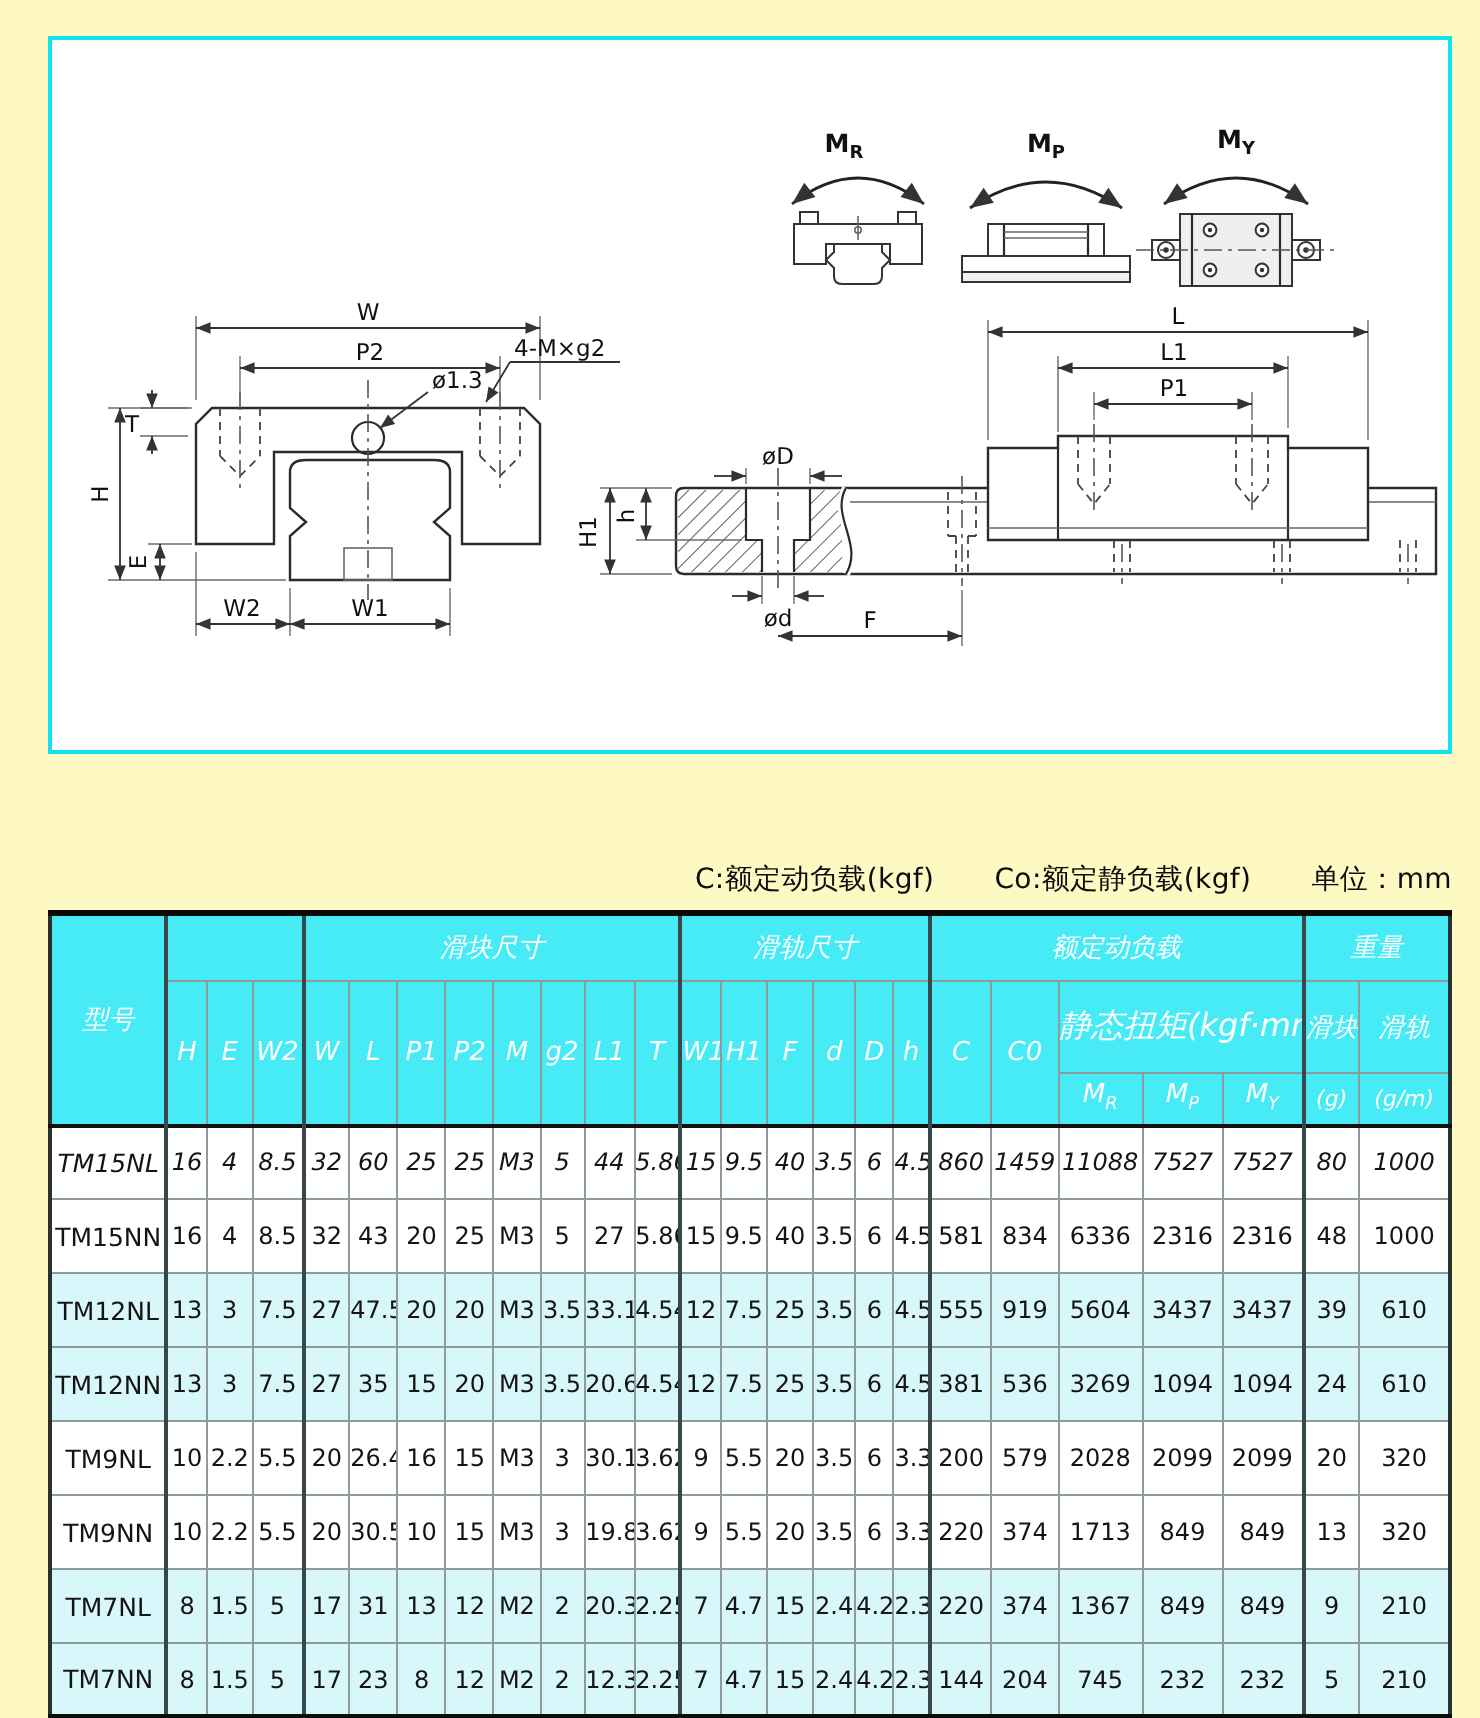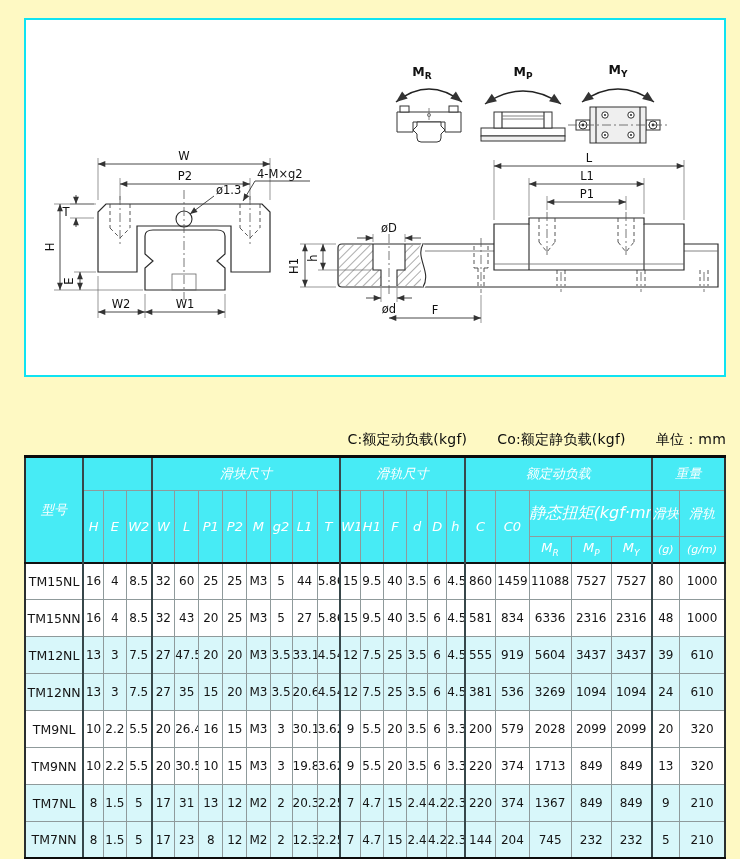--- a/index.html
+++ b/index.html
@@ -15,21 +15,21 @@
   .spec thead tr.rg{height:34px;}
   .spec thead tr.rm{height:46px;}
   .spec thead tr.rs{height:26px;font-size:12px;}
   .spec thead th.tq{font-size:16px;}
   .spec thead th.un{font-size:11px;}
   .spec sub{font-size:9px;}
   .spec tbody tr{height:37px;}
   .spec tbody td{font-size:12px;color:#141414;background:#ffffff;}
   .spec tbody td.model{font-size:12.5px;}
   .spec tbody tr:nth-child(4n+3) td,.spec tbody tr:nth-child(4n+4) td{background:#d8f7fa;}
-  .spec tbody tr:first-child td{border-top:2px solid #111;}
+  .spec tbody tr:first-child td{border-top:2px solid #111;font-style:italic;}
   .spec .bl{border-left:2px solid #37474a !important;}
   
   .oln{stroke:#2b2b2b;stroke-width:1.2;fill:#ffffff;}
   .oln2{stroke:#2b2b2b;stroke-width:1.1;fill:none;}
   .thin{stroke:#666;stroke-width:0.8;fill:none;}
   .dim{stroke:#333;stroke-width:0.9;fill:none;}
   .ext{stroke:#6a6a6a;stroke-width:0.7;fill:none;}
   .cl{stroke:#555;stroke-width:0.8;stroke-dasharray:9 3 2 3;fill:none;}
   .hid{stroke:#444;stroke-width:0.9;stroke-dasharray:4 3;fill:none;}
   .lbl{font-size:11.5px;fill:#111;}

